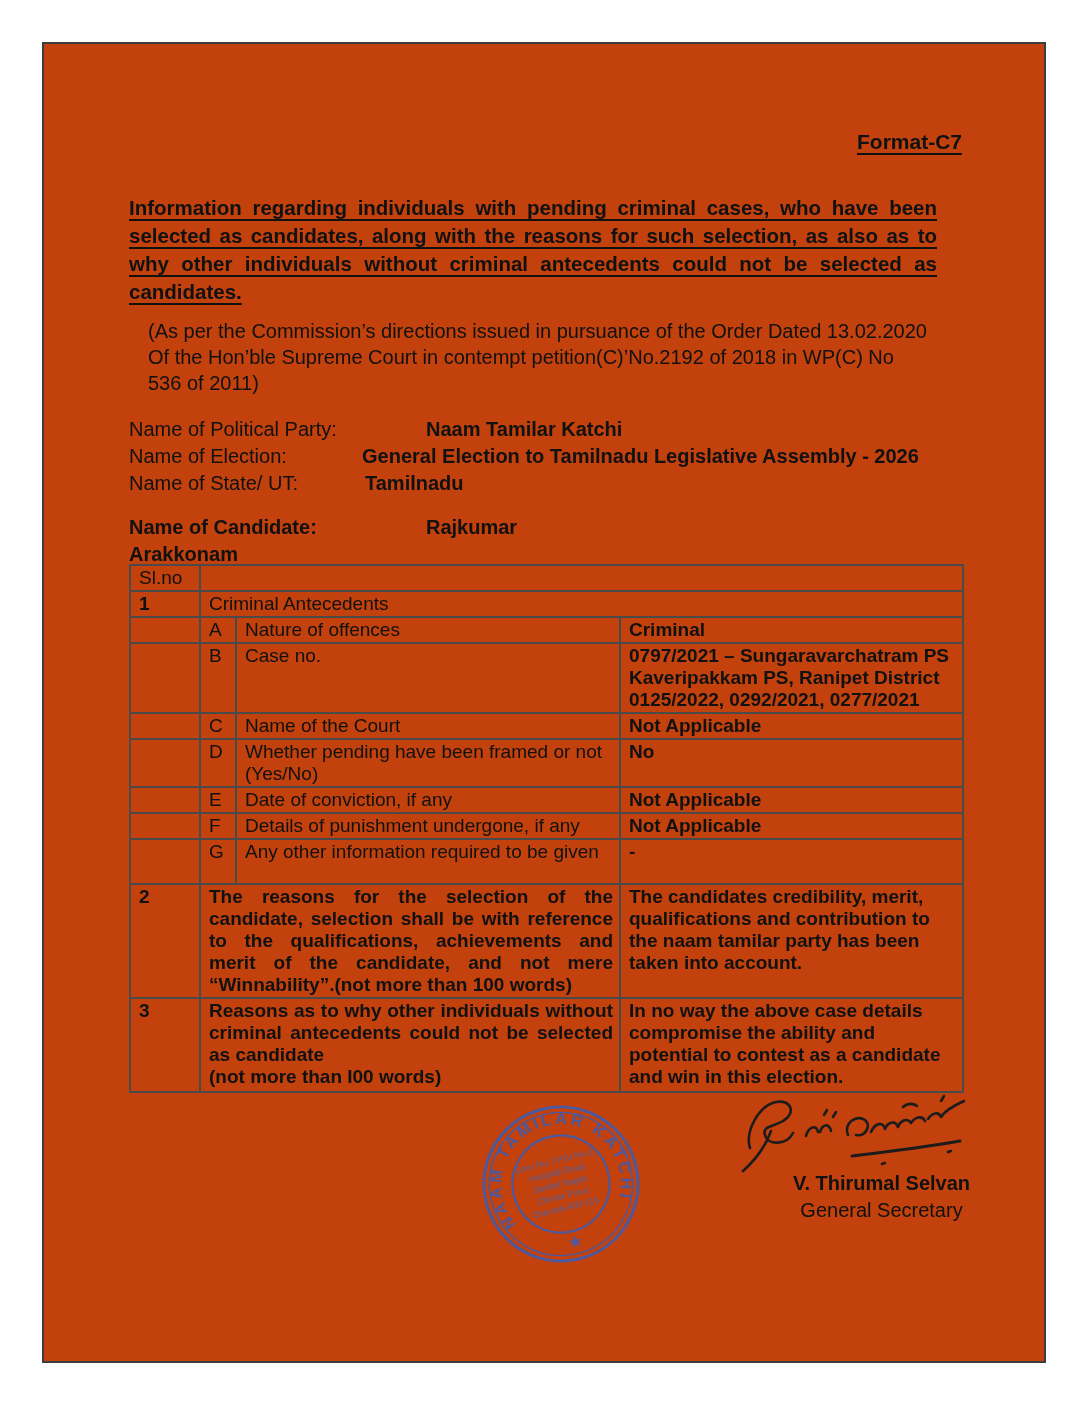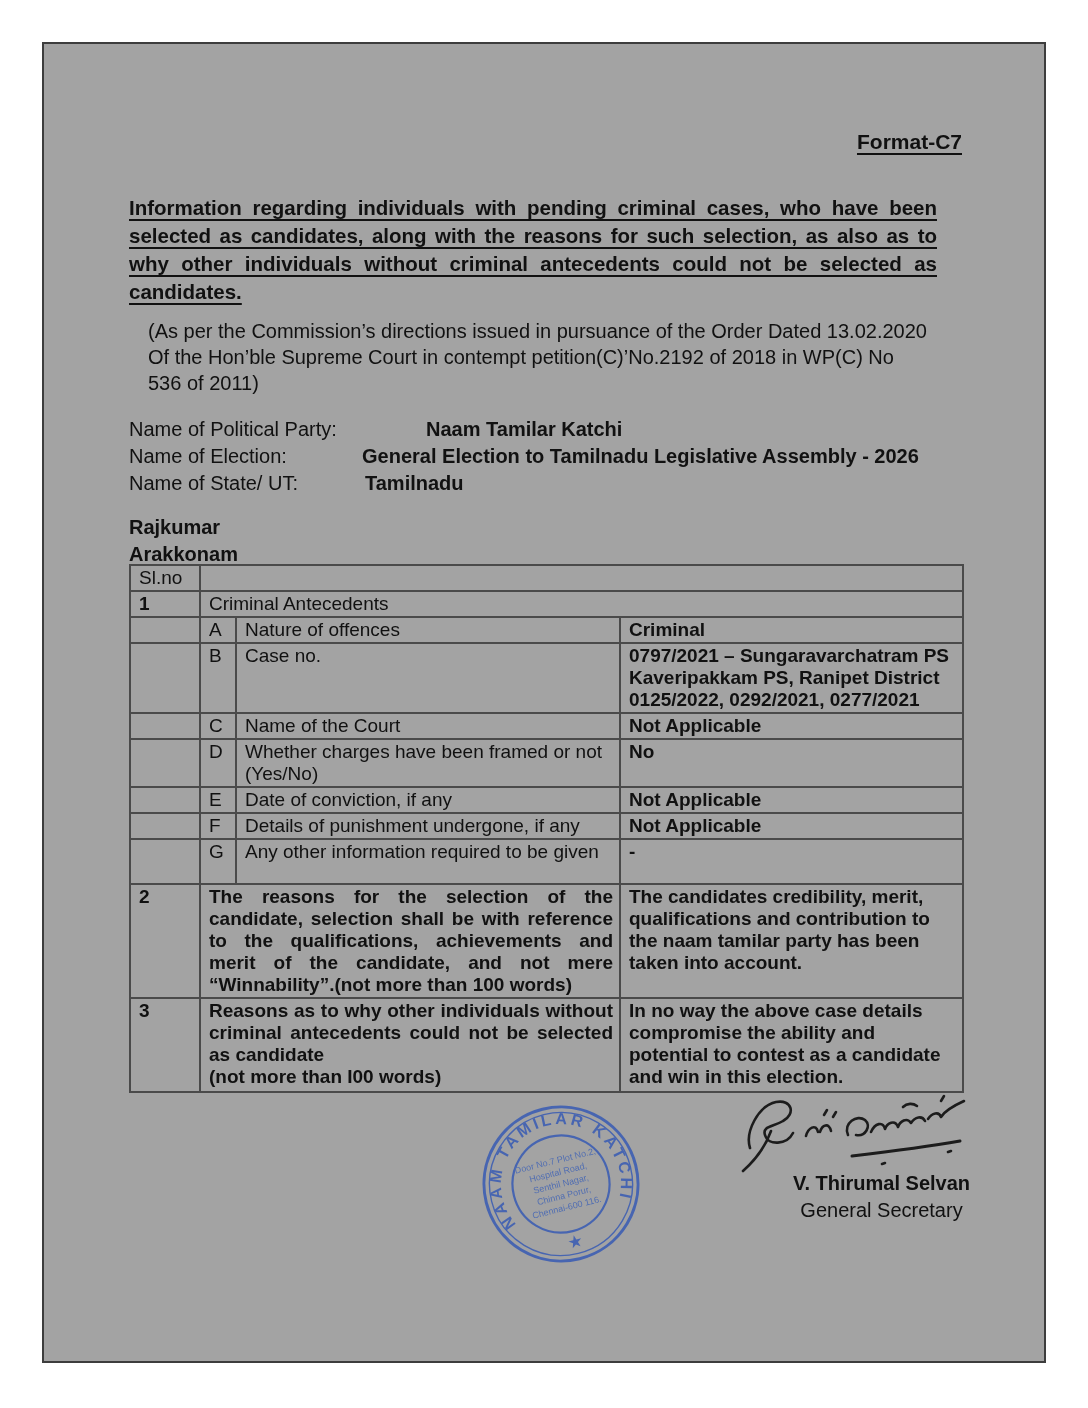--- a/index.html
+++ b/index.html
@@ -1,19 +1,19 @@
 <!DOCTYPE html>
 <html><head>
 <meta charset="utf-8">
 <style>
   * { margin:0; padding:0; box-sizing:border-box; }
   html,body { background:#ffffff; width:1088px; height:1408px; font-family:"Liberation Sans","DejaVu Sans",sans-serif; color:#111; }
   .page {
     position:absolute; left:42px; top:42px; width:1004px; height:1321px;
-    border:2px solid #3d3d3d; background:#a3a3a3;
+    border:2px solid #3d3d3d; background:#c2410c;
   }
   .abs { position:absolute; }
 
   .format-label {
     left:85px; top:86px; width:833px; text-align:right;
     font-size:21px; font-weight:bold; text-decoration:underline;
     text-decoration-thickness:2px; text-underline-offset:4px;
   }
   .heading {
     left:85px; top:150px; width:808px;
@@ -83,20 +83,21 @@
       <span class="val">General Election to Tamilnadu Legislative Assembly - 2026</span>
     </div>
     <div class="info-row">
       <span class="lbl lbl-state">Name of State/ UT:</span>
       <span class="val">Tamilnadu</span>
     </div>
   </div>
 
   <div class="abs cand-block">
     <div class="info-row">
+      <span class="lbl lbl-candidate">Name of Candidate:</span>
       <span class="val">Rajkumar</span>
     </div>
     <div class="info-row">
       <span class="val">Arakkonam</span>
     </div>
   </div>
 
   <table class="main">
     <colgroup>
         <col class="c-sl">
@@ -127,21 +128,21 @@
       </tr>
       <tr class="h26">
         <td></td>
         <td>C</td>
         <td>Name of the Court</td>
         <td class="val">Not Applicable</td>
       </tr>
       <tr class="h43">
         <td></td>
         <td>D</td>
-        <td>Whether charges have been framed or not (Yes/No)</td>
+        <td>Whether pending have been framed or not (Yes/No)</td>
         <td class="val">No</td>
       </tr>
       <tr class="h26">
         <td></td>
         <td>E</td>
         <td>Date of conviction, if any</td>
         <td class="val">Not Applicable</td>
       </tr>
       <tr class="h26">
         <td></td>

